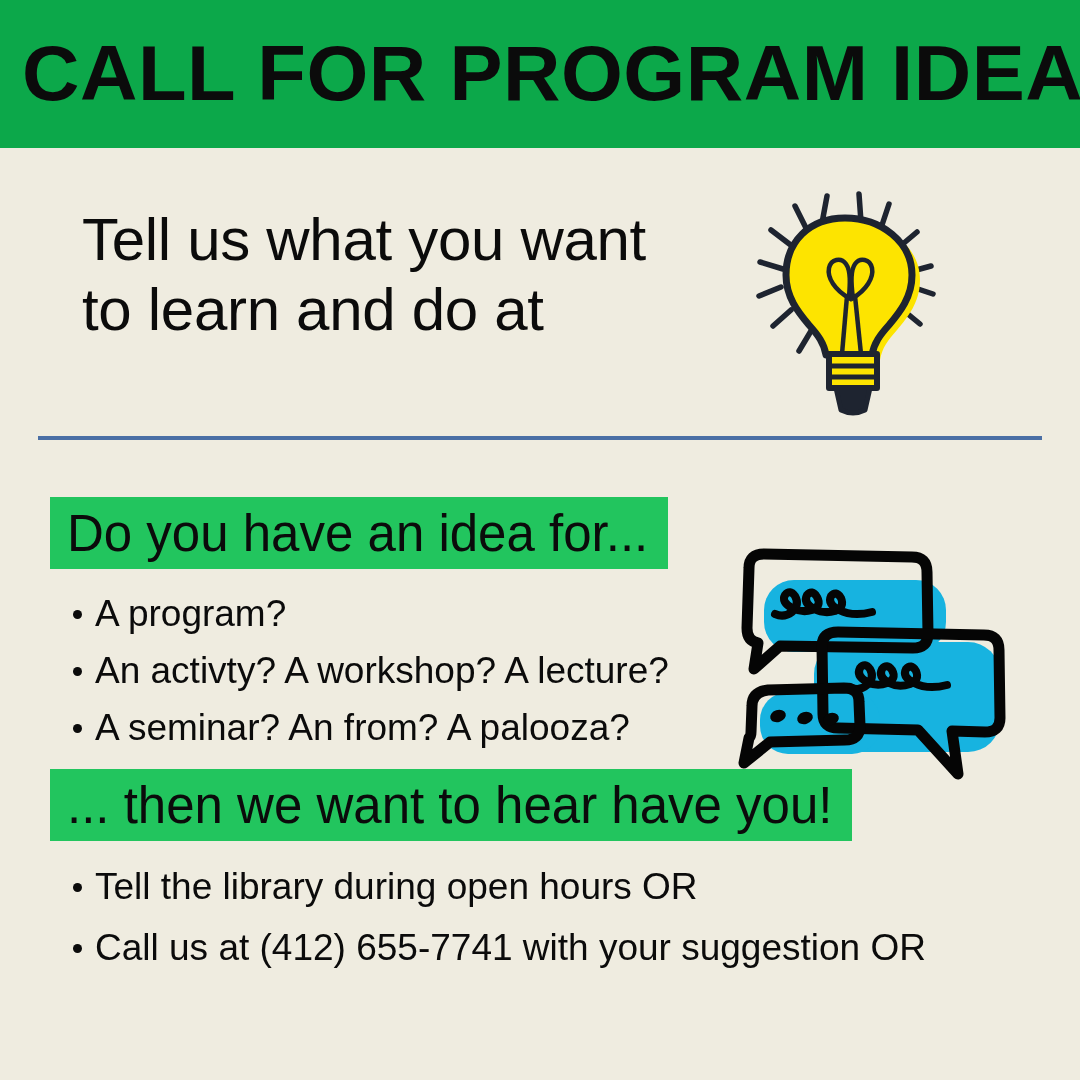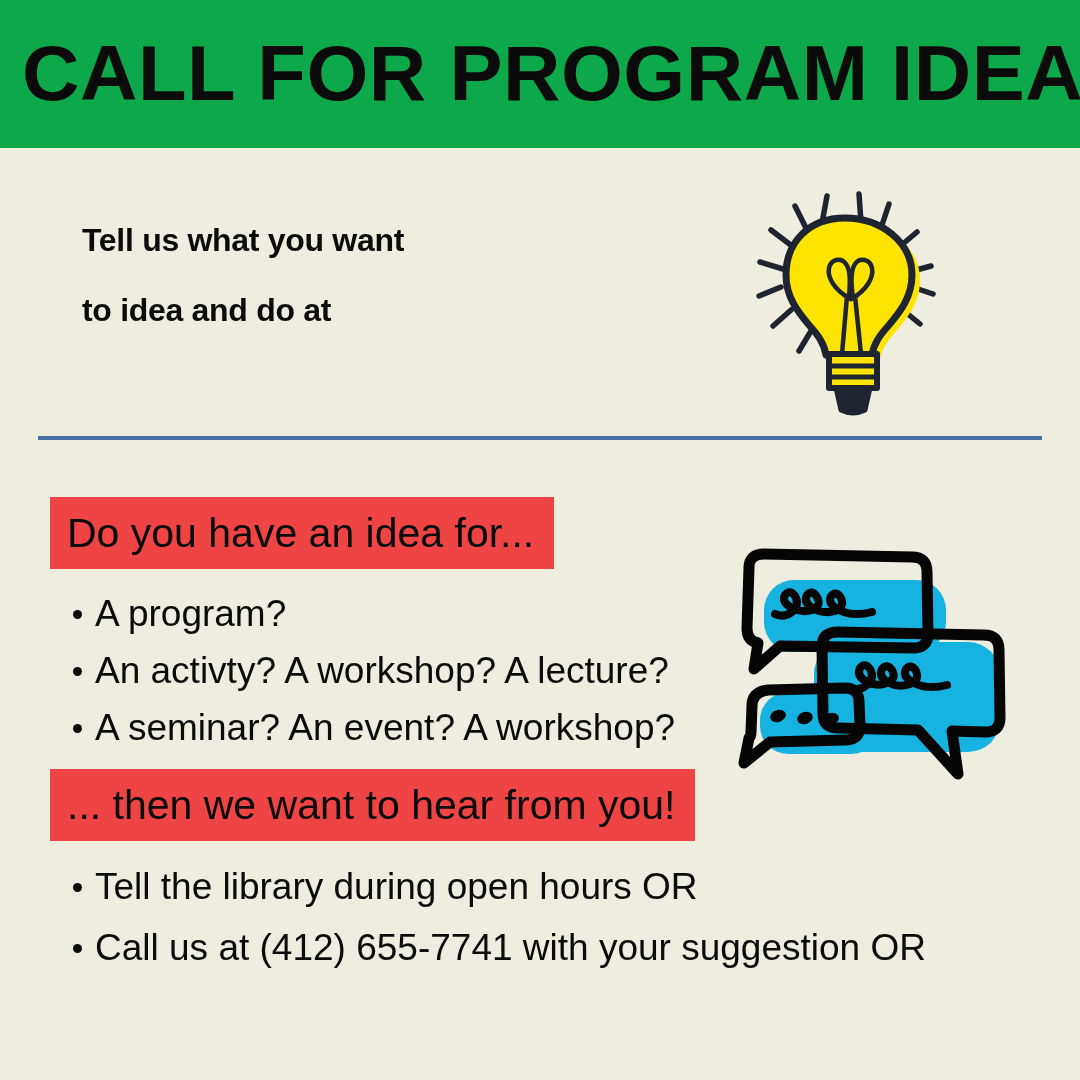--- a/index.html
+++ b/index.html
@@ -47,43 +47,43 @@
     white-space: nowrap;
   }
 
   
   .intro-heading {
     position: absolute;
     left: 82px;
     top: 205px;
     width: 660px;
     color: #0B0B0B;
-    font-weight: 700;
-    font-size: 32px;
+    font-weight: 400;
+    font-size: 60px;
     line-height: 70px;
     letter-spacing: -0.3px;
   }
   .intro-heading .line { display: block; white-space: nowrap; }
 
   
   .divider {
     position: absolute;
     left: 38px;
     top: 436px;
     width: 1004px;
     height: 4px;
     background: #4A6FA5;
   }
 
   
   .hl-band {
     position: absolute;
-    background: #ef4444;
-    color: #0B0B0B;
-    font-size: 41px;
+    background: #22c55e;
+    color: #0B0B0B;
+    font-size: 51px;
     line-height: 41px;
     font-weight: 400;
     white-space: nowrap;
     padding: 16px 20px 15px 17px;
     box-sizing: border-box;
   }
   .hl-idea  { left: 50px; top: 497px; }
   .hl-hear  { left: 50px; top: 769px; }
 
   
@@ -154,21 +154,21 @@
 <body>
 
 <div class="poster">
 
   <div class="header-band">
     <div class="header-title">CALL FOR PROGRAM IDEAS!</div>
   </div>
 
   <div class="intro-heading">
     <span class="line">Tell us what you want</span>
-    <span class="line">to idea and do at</span>
+    <span class="line">to learn and do at</span>
   </div>
 
   <div class="art-bulb">
     <svg viewBox="0 0 230 252" xmlns="http://www.w3.org/2000/svg">
       <g stroke="#1E2430" stroke-width="5.5" stroke-linecap="round" fill="none">
         <line x1="92" y1="28" x2="87" y2="55"></line>
         <line x1="124" y1="26" x2="126" y2="54"></line>
         <line x1="60" y1="38" x2="72" y2="62"></line>
         <line x1="154" y1="36" x2="146" y2="60"></line>
         <line x1="36" y1="62" x2="57" y2="78"></line>
@@ -199,21 +199,21 @@
   <div class="hl-band hl-idea">Do you have an idea for...</div>
 
   <ul class="blist list-ideas">
     <li>
       <span>A program?</span>
     </li>
     <li>
       <span>An activty? A workshop? A lecture?</span>
     </li>
     <li>
-      <span>A seminar? An event? A workshop?</span>
+      <span>A seminar? An from? A palooza?</span>
     </li>
   </ul>
 
   <div class="art-bubbles">
     <svg viewBox="0 0 298 248" xmlns="http://www.w3.org/2000/svg">
 
       <rect x="42" y="38" width="182" height="72" rx="30" fill="#17B3E0"></rect>
       <rect x="92" y="100" width="186" height="110" rx="32" fill="#17B3E0"></rect>
       <rect x="38" y="150" width="120" height="62" rx="28" fill="#17B3E0"></rect>
 
@@ -226,21 +226,21 @@
       <path d="M128 145 Q137 150 145 143 Q153 136 148 127 Q143 120 138 126 Q134 134 145 140 Q155 145 165 141 Q175 137 170 128 Q165 121 160 127 Q156 135 167 141 Q177 146 188 142 Q198 138 194 129 Q189 121 184 127 Q180 135 192 141 Q206 148 225 143" fill="none" stroke="#050505" stroke-width="8" stroke-linecap="round"></path>
 
       <path d="M30 164 Q30 150 46 148 L122 146 Q137 146 137 160 L138 184 Q138 198 123 198 L48 200 L22 221 L27 196 Q29 194 29 190 Z" fill="none" stroke="#050505" stroke-width="11" stroke-linejoin="round" stroke-linecap="round"></path>
 
       <ellipse cx="56" cy="174" rx="8" ry="6" fill="#050505" transform="rotate(-18 56 174)"></ellipse>
       <ellipse cx="83" cy="176" rx="8" ry="6" fill="#050505" transform="rotate(-18 83 176)"></ellipse>
       <ellipse cx="109" cy="177" rx="8" ry="6" fill="#050505" transform="rotate(-18 109 177)"></ellipse>
     </svg>
   </div>
 
-  <div class="hl-band hl-hear">... then we want to hear from you!</div>
+  <div class="hl-band hl-hear">... then we want to hear have you!</div>
 
   <ul class="blist list-actions">
     <li>
       <span>Tell the library during open hours </span><b>OR</b>
     </li>
     <li>
       <span>Call us at (412) 655-7741 with your suggestion </span><b>OR</b>
     </li>
   </ul>
 

